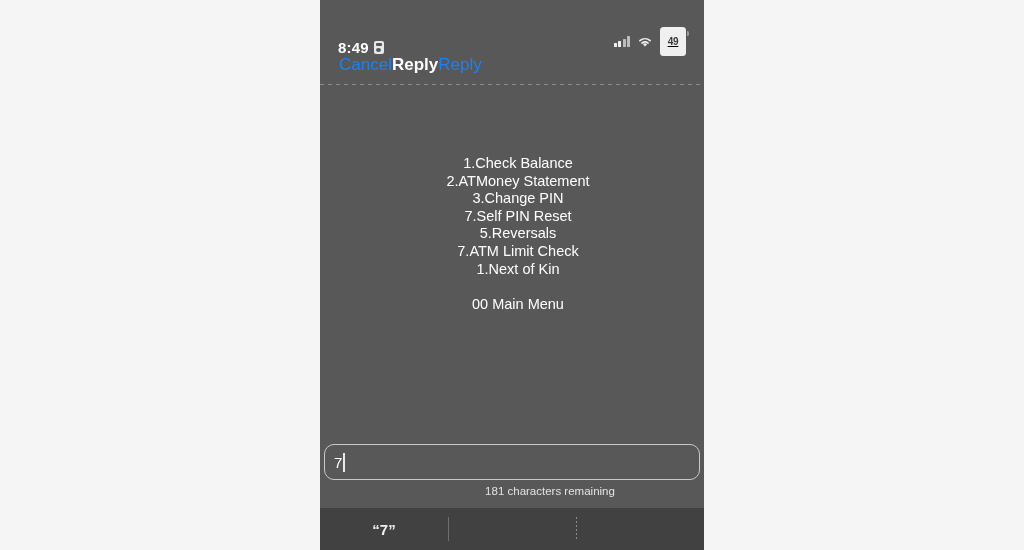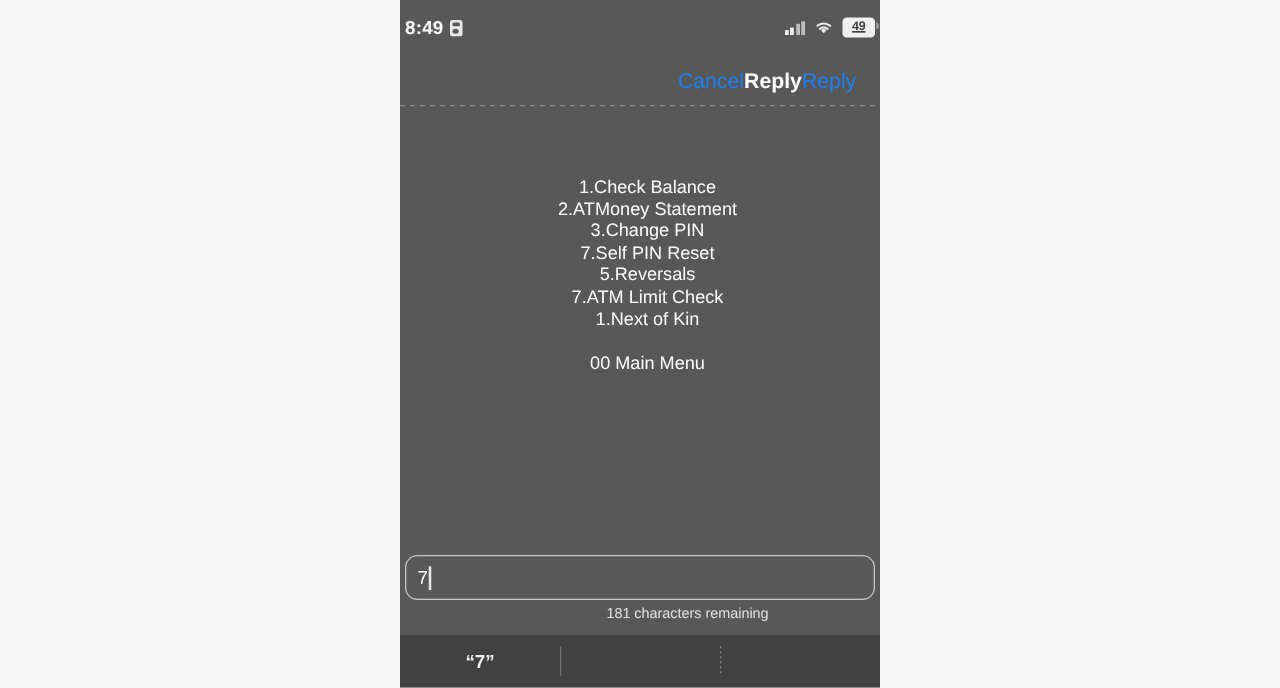--- a/index.html
+++ b/index.html
@@ -22,27 +22,27 @@
     width: 384px;
     height: 550px;
     background: #585858;
     overflow: hidden;
   }
 
   
   #status-bar {
     position: absolute;
     left: 0;
-    top: 0;
+    top: 12px;
     width: 384px;
     height: 44px;
     display: flex;
-    align-items: center;
+    align-items: flex-end;
     justify-content: space-between;
-    padding: 0 4px;
+    padding: 0 18px;
     box-sizing: border-box;
   }
   .status-left {
     display: flex;
     align-items: center;
     gap: 5px;
   }
   #status-time {
     color: #ffffff;
     font-size: 15px;
@@ -98,21 +98,21 @@
   .signal-bars i:nth-child(1) { height: 4px; }
   .signal-bars i:nth-child(2) { height: 6px; }
   .signal-bars i:nth-child(3) { height: 8.5px; }
   .signal-bars i:nth-child(4) { height: 11px; }
 
   .wifi-icon { display: block; }
 
   .battery {
     position: relative;
     width: 26px;
-    height: 16px;
+    height: 29px;
     border-radius: 3.5px;
     background: #f0f0f0;
     display: flex;
     align-items: center;
     justify-content: center;
     text-decoration: underline;
   }
   .battery::after {
     content: "";
     position: absolute;
@@ -133,21 +133,21 @@
 
   
   #nav-bar {
     position: absolute;
     left: 0;
     top: 44px;
     width: 384px;
     height: 40px;
     display: flex;
     align-items: center;
-    justify-content: flex-end;
+    justify-content: flex-start;
     padding: 0 19px;
     box-sizing: border-box;
   }
   .nav-btn {
     color: #1a82f5;
     font-size: 17px;
     line-height: 1;
     background: none;
     border: 0;
     padding: 0;
@@ -170,21 +170,21 @@
     background-image: linear-gradient(to right,
       #8c8c8c 0, #8c8c8c 4px, transparent 4px, transparent 8px);
     background-size: 8px 1px;
     background-repeat: repeat-x;
   }
 
   
   #message-body {
     position: absolute;
     left: 0;
-    top: 70px;
+    top: 83px;
     width: 396px;
     height: 355px;
     padding-top: 72px;
     box-sizing: border-box;
     text-align: center;
   }
   .msg-line {
     color: #ffffff;
     font-size: 14.5px;
     line-height: 17.6px;

